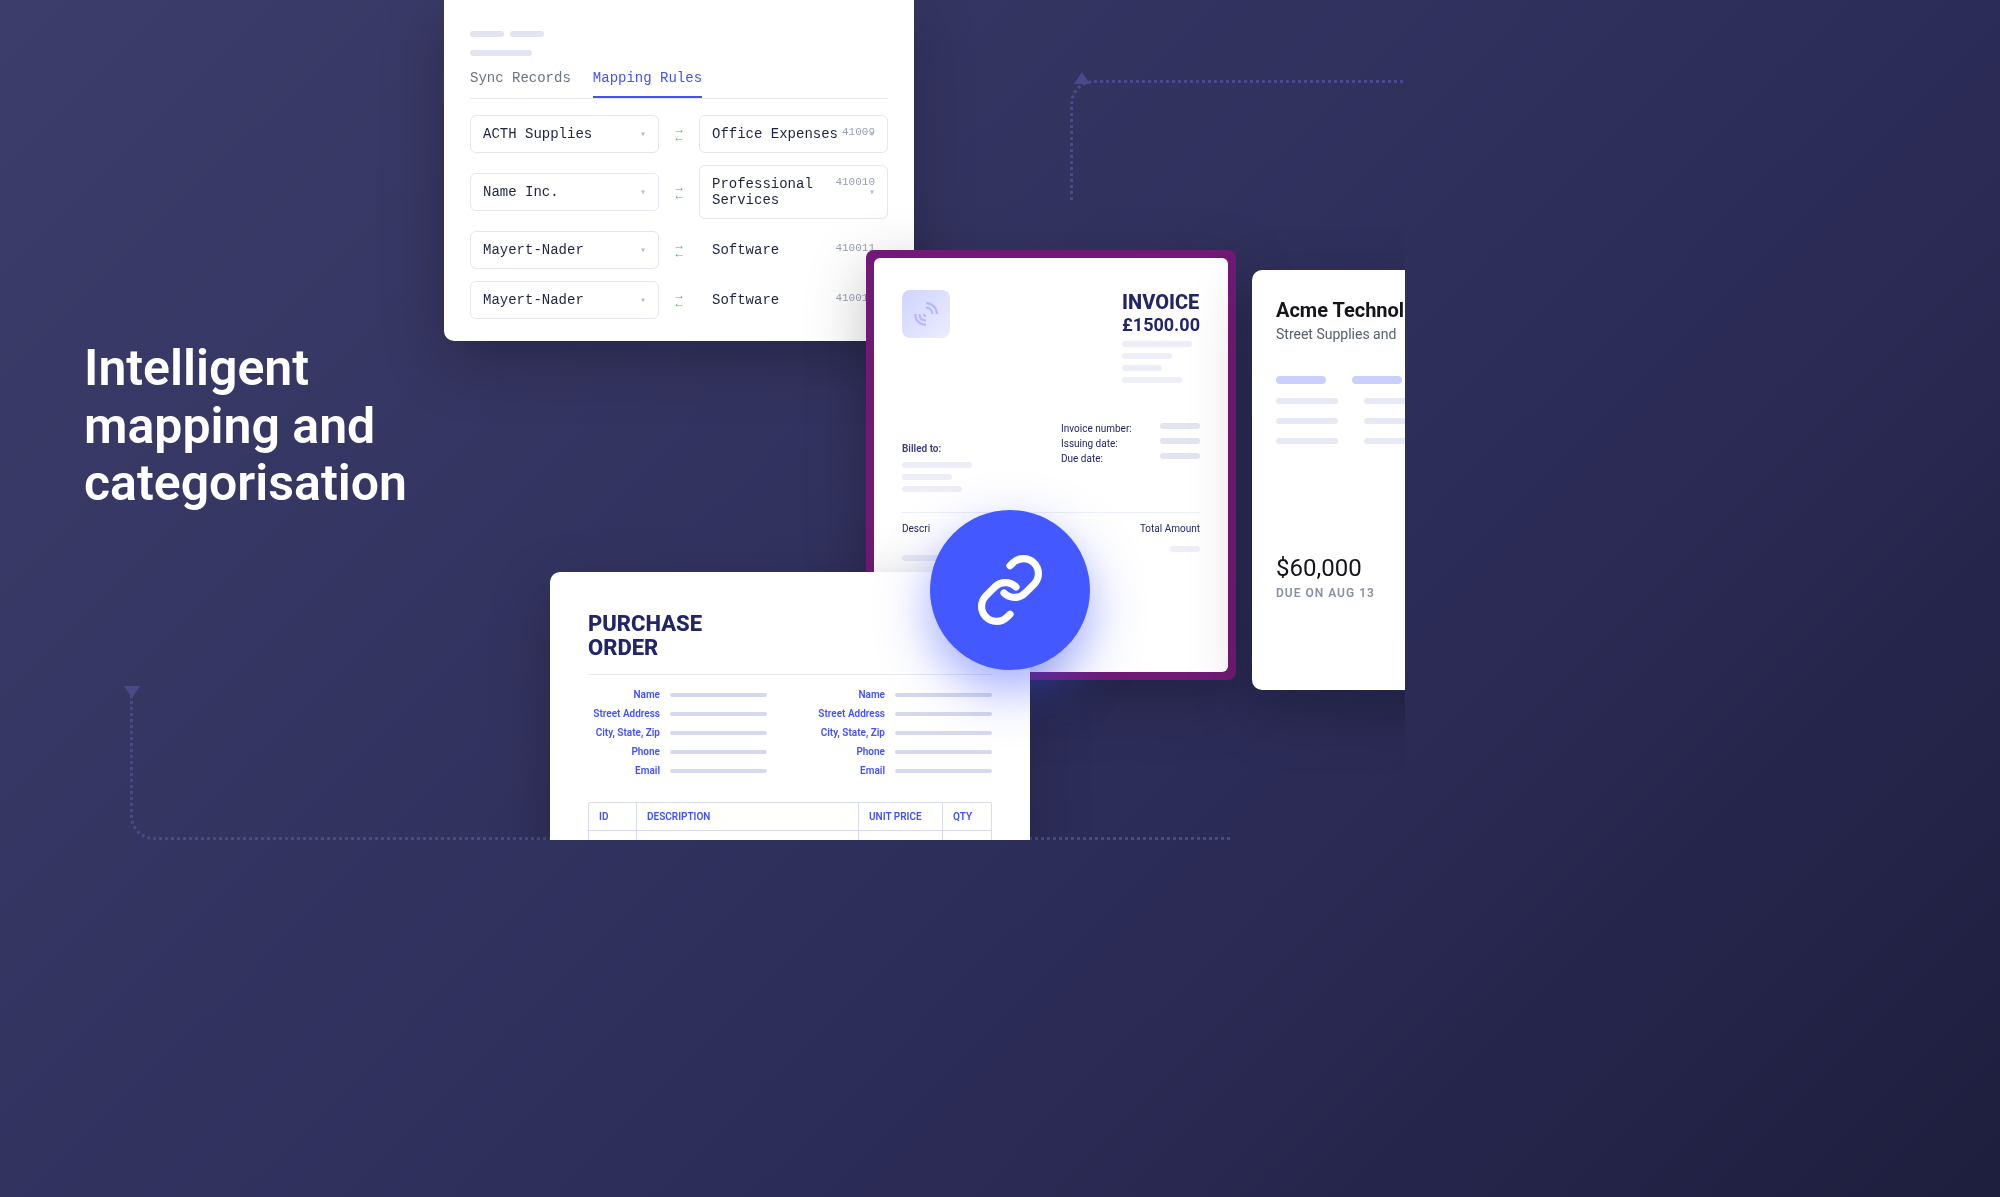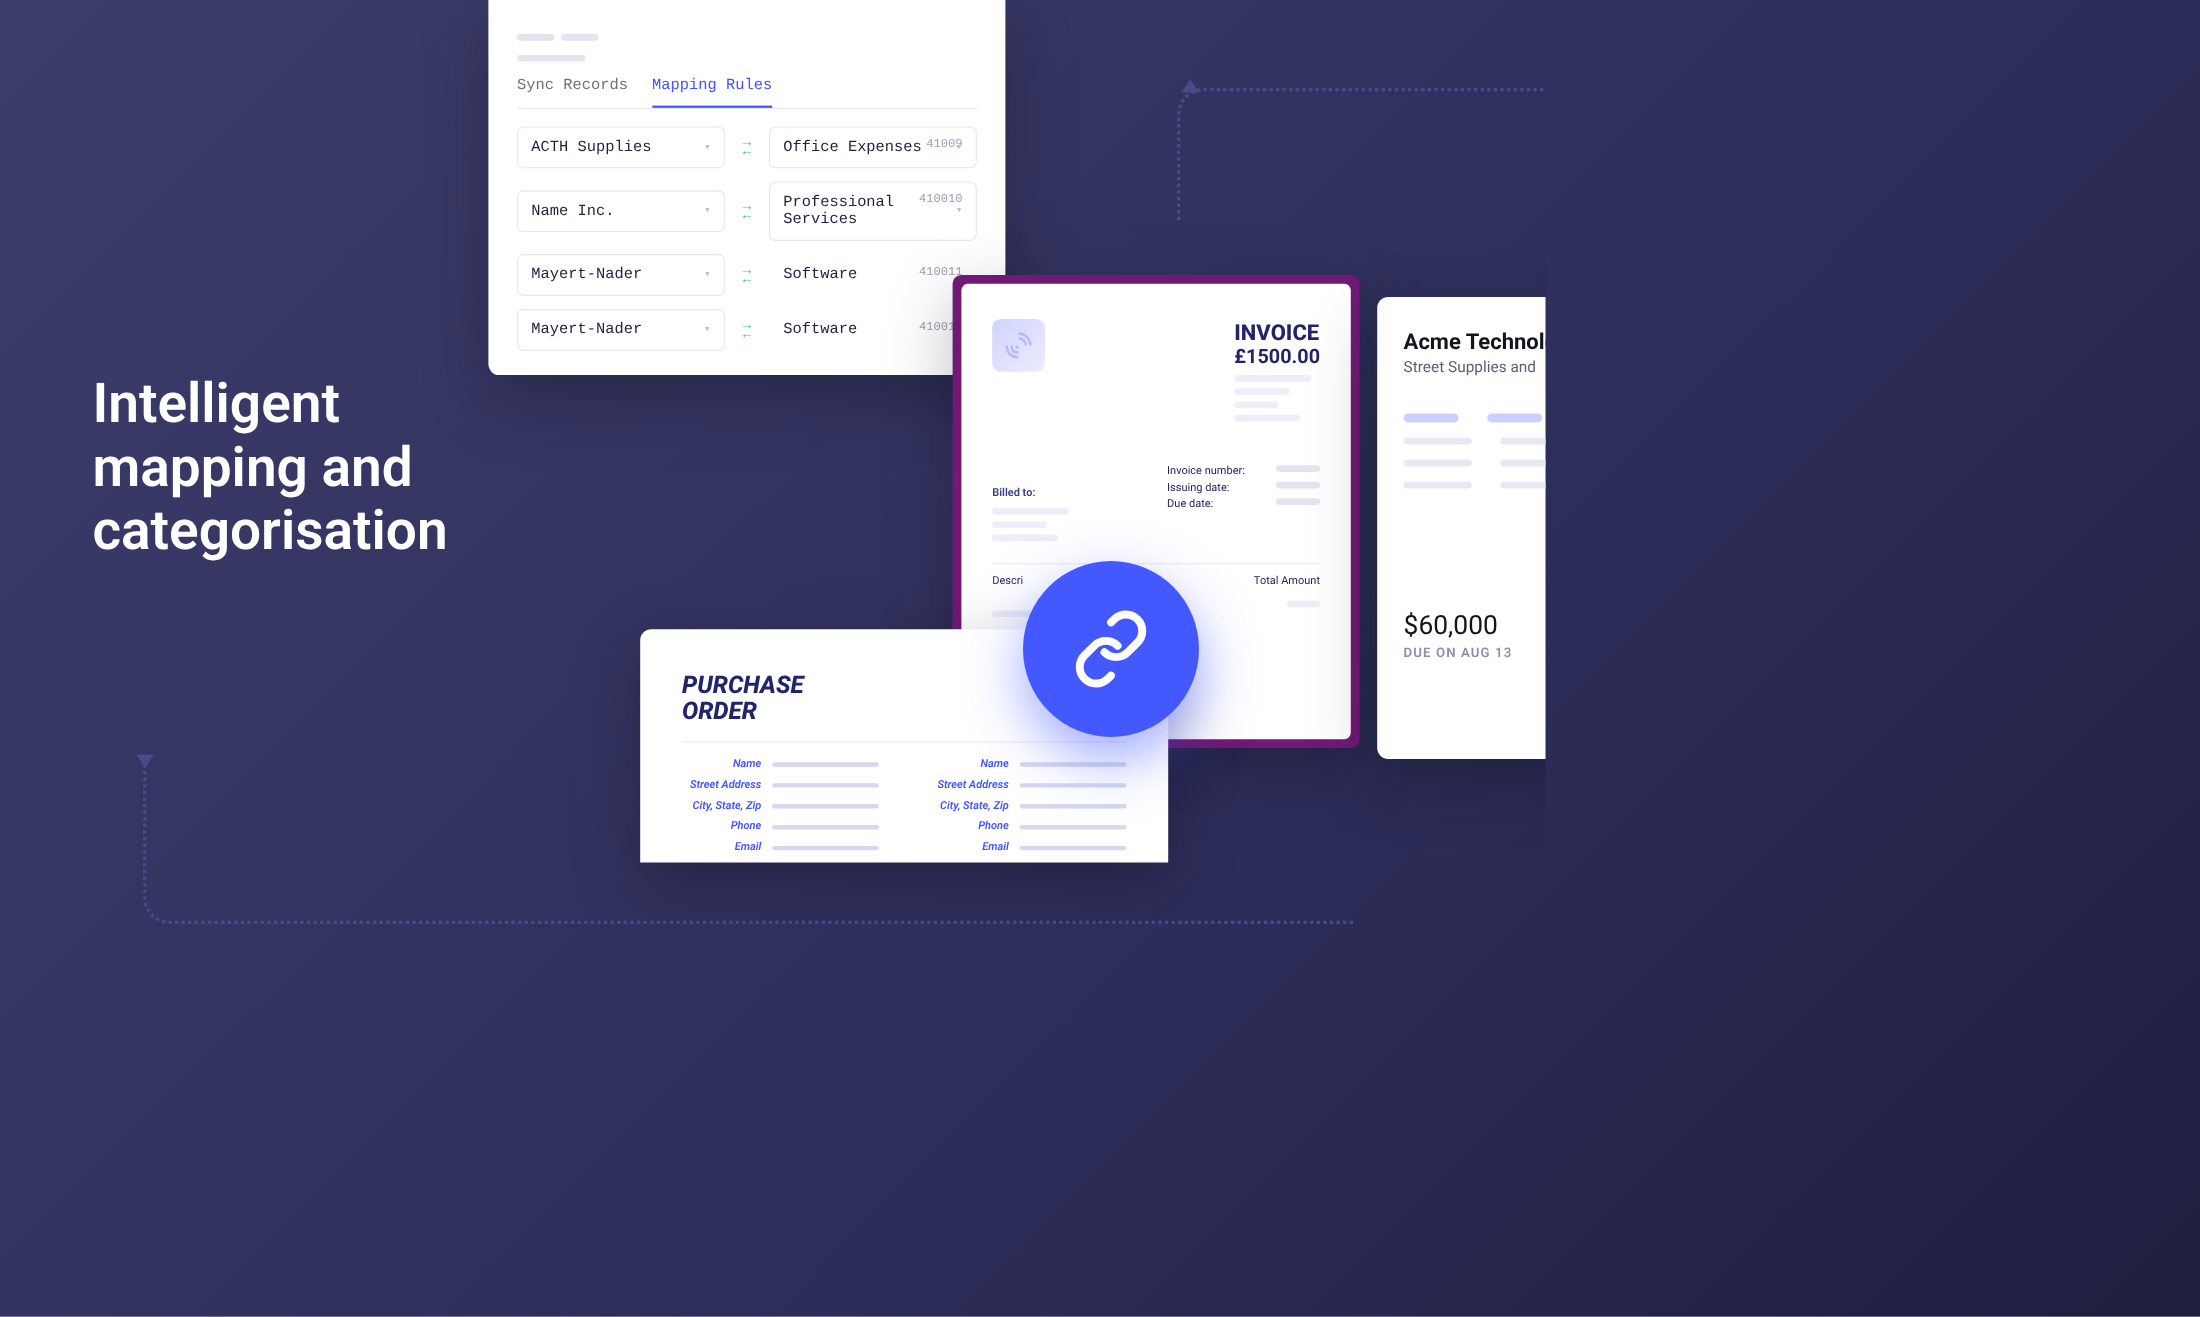--- a/index.html
+++ b/index.html
@@ -148,24 +148,23 @@
   .link-bubble{
     position:absolute; top:510px; left:930px; width:160px; height:160px;
     background:#4358ff; border-radius:50%; display:flex; align-items:center; justify-content:center;
     box-shadow:0 20px 50px rgba(67,88,255,.5);
     z-index: 20;
   }
   .link-bubble svg{ width:72px; height:72px; }
 
   
   .po-card{
-    position:absolute; top:572px; left:582px; width:480px; background:#fff;
+    position:absolute; top:572px; left:550px; width:480px; background:#fff;
     border-radius:10px 10px 0 0; padding:40px 38px 0 38px;
     box-shadow: 0 20px 60px rgba(0,0,0,.25);
-    font-style: italic;
   }
   .po-title{ font-size:22px; font-weight:800; color:#22256a; line-height:1.1; margin-bottom:6px;}
   .po-hr{ height:1px; background:#e8e9f2; margin:14px 0 14px;}
   .po-fields{ display:flex; gap:46px; font-size:10px; color:#4352ff;text-align:right;}
   .po-col{ flex:1;}
   .po-field{ display:flex; align-items:center; gap:10px; margin-bottom:8px;}
   .po-field .lbl{ width:72px; font-weight:600;}
   .po-field .skel{ flex:1; height:4px; background:#d5d8ee;}
   .po-table{ margin-top:18px; border:1px solid #d9dcf0; border-radius:2px; font-size:10px; color:#4352ff;}
   .po-thead{ display:flex; }
@@ -394,20 +393,34 @@
       <div class="po-field">
           <span class="lbl">Phone</span>
           <span class="skel"></span>
         </div>
       <div class="po-field">
           <span class="lbl">Email</span>
           <span class="skel"></span>
         </div>
     </div>
   </div>
+  <div class="po-table">
+    <div class="po-thead">
+      <div class="po-th-id">ID</div>
+      <div class="po-th-desc">DESCRIPTION</div>
+      <div class="po-th-unit">UNIT PRICE</div>
+      <div class="po-th-qty">QTY</div>
+    </div>
+    <div class="po-tbody">
+      <div class="po-th-id"><span class="skel"></span></div>
+      <div class="po-th-desc"><span class="skel" style="width:30%"></span></div>
+      <div class="po-th-unit"><span class="skel"></span></div>
+      <div class="po-th-qty"><span class="skel"></span></div>
+    </div>
+  </div>
 </div>
 
 <div class="acme-card">
   <div class="acme-title">Acme Technolo</div>
   <div class="acme-sub">Street Supplies and</div>
   <div class="acme-skel-row head">
     <span class="skel"></span>
       <span class="skel"></span>
   </div>
   <div class="acme-line">

